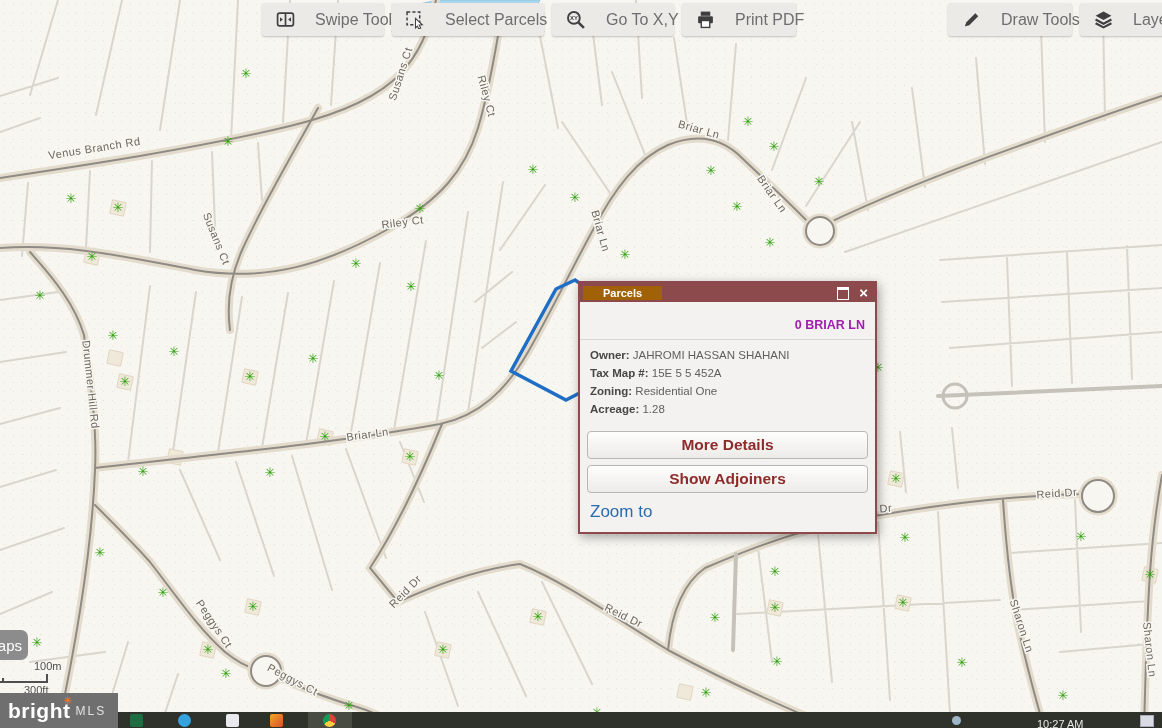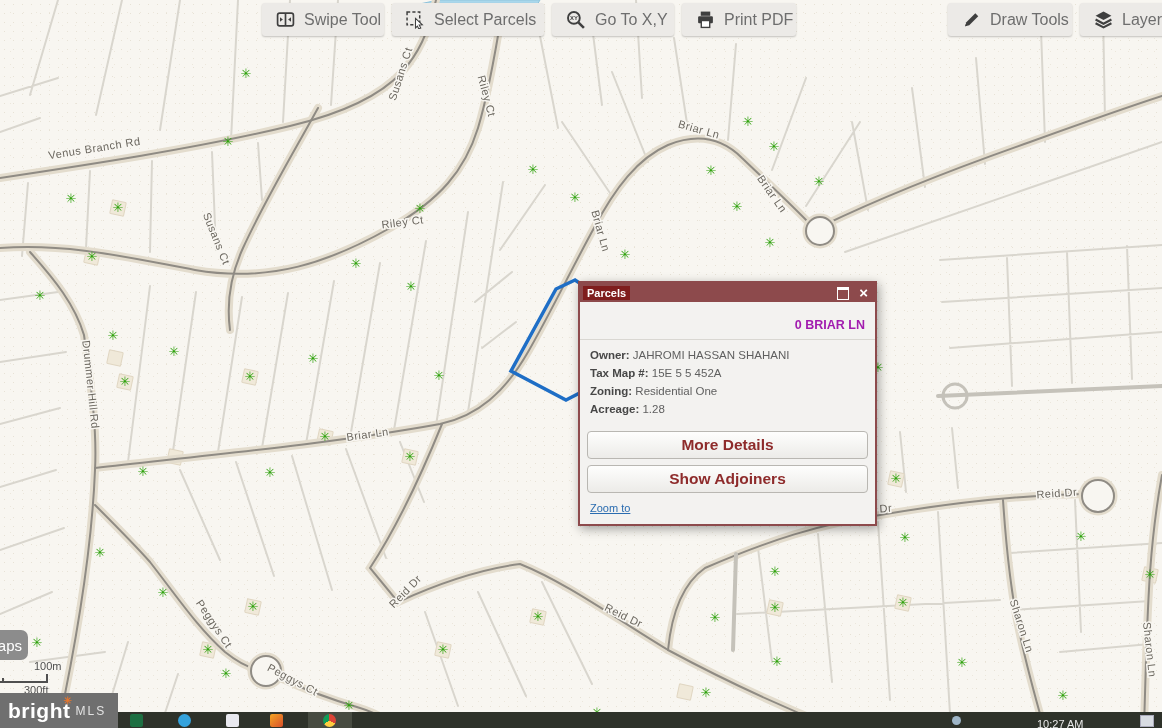--- a/index.html
+++ b/index.html
@@ -6,48 +6,48 @@
   #screen{position:relative;width:1162px;height:728px;overflow:hidden;
     font-family:"Liberation Sans",sans-serif;
     background-color:#f8f6f1;
     background-image:radial-gradient(#e7e2d6 0.7px, transparent 0.8px),
                      radial-gradient(#ece7dc 0.6px, transparent 0.7px);
     background-size:9px 9px,13px 13px;background-position:0 0,4px 6px;}
   #gis{position:absolute;left:0;top:0;z-index:1;}
 
   
   .toolbar-btn{position:absolute;top:3px;height:33px;display:flex;align-items:center;
-    gap:9px;padding:0 14px;background:#eceae7;border-radius:3px;
+    gap:20px;padding:0 14px;background:#eceae7;border-radius:3px;
     box-shadow:0 1px 2px rgba(0,0,0,.22);color:#6e6e6e;font-size:16px;
     cursor:pointer;z-index:5;white-space:nowrap;box-sizing:border-box;}
   .toolbar-btn svg{flex:0 0 auto;}
 
   
   #parcel-popup{position:absolute;left:578px;top:281px;width:299px;z-index:6;
     border:2px solid #8d4a4c;background:#f3f2f0;box-shadow:2px 3px 10px rgba(0,0,0,.35);
     box-sizing:border-box;}
   #popup-header{height:19px;background:#8d4a4c;display:flex;align-items:center;position:relative;}
-  #popup-title{background:#7f1d1d;color:#fff;font-size:11px;font-weight:bold;
-    padding:1px 4px;margin-left:3px;}
+  #popup-title{background:#a16207;color:#fff;font-size:11px;font-weight:bold;
+    padding:1px 20px;margin-left:3px;}
   #popup-max{position:absolute;right:26px;top:4px;width:10px;height:9px;border:1px solid #fff;
     border-top:3px solid #fff;cursor:pointer;}
   #popup-close{position:absolute;right:7px;top:0px;color:#fff;font-size:15px;font-weight:bold;
     cursor:pointer;line-height:19px;}
   #popup-heading{font-size:12.5px;font-weight:bold;color:#a21caf;padding:16px 10px 7px;
     border-bottom:1px solid #d9d7d2;text-align:right;}
   #popup-fields{padding:9px 10px 4px;font-size:11.5px;color:#5f5f5f;}
   .pfield{margin:0 0 6px;}
   .pfield b{color:#474747;}
   .popup-btn{display:block;width:281px;margin:6px auto 0;height:28px;
     border:1px solid #b9b7b2;border-radius:4px;
     background:linear-gradient(#fefefd,#ecebe8);
     color:#8e2b2b;font-weight:bold;font-size:15.5px;font-family:"Liberation Sans",sans-serif;
     cursor:pointer;}
-  #popup-zoomto{display:inline-block;margin:9px 10px 10px;font-size:11px;color:#2a6cb0;
-    text-decoration:underline;cursor:pointer;}
+  #popup-zoomto{display:inline-block;margin:9px 10px 10px;font-size:17px;color:#2a6cb0;
+    cursor:pointer;}
 
   
   #maps-button{position:absolute;left:-18px;top:630px;width:46px;height:30px;z-index:5;
     background:#8c8c8c;border-radius:7px;color:#fff;font-size:15px;display:flex;
     align-items:center;justify-content:flex-end;padding-right:6px;box-sizing:border-box;cursor:pointer;}
   #scalebar{position:absolute;left:0;top:660px;z-index:5;color:#4f4f4f;font-size:11px;}
   #brand-box{position:absolute;left:0;top:693px;width:118px;height:35px;z-index:7;
     background:#6f6f6f;color:#fff;display:flex;align-items:center;padding-left:8px;box-sizing:border-box;text-align:right;}
   #brand-word{font-size:21px;font-weight:bold;letter-spacing:.5px;position:relative;}
   #brand-star{position:absolute;right:-2px;top:-4px;color:#e8762c;font-size:10px;}

